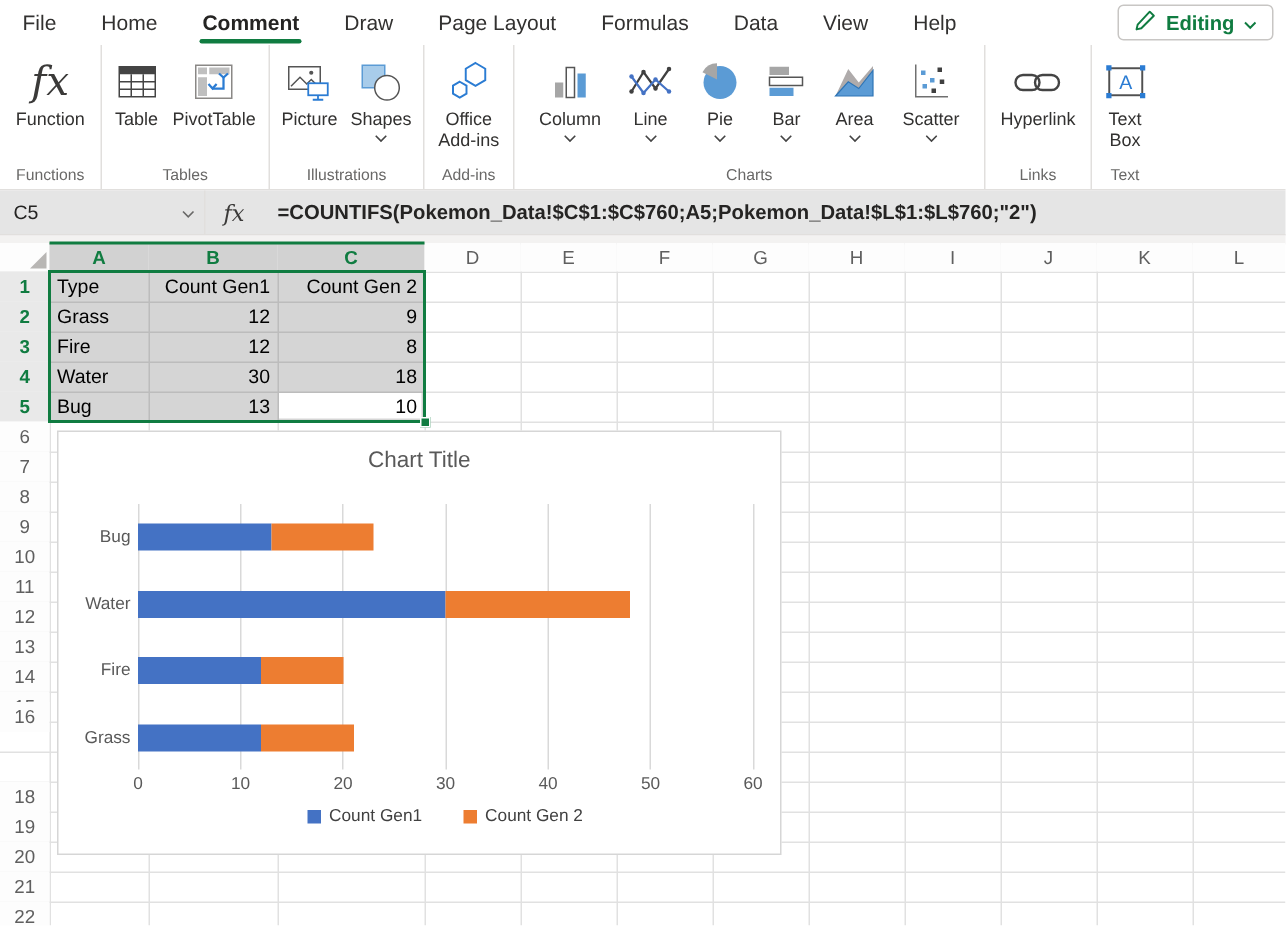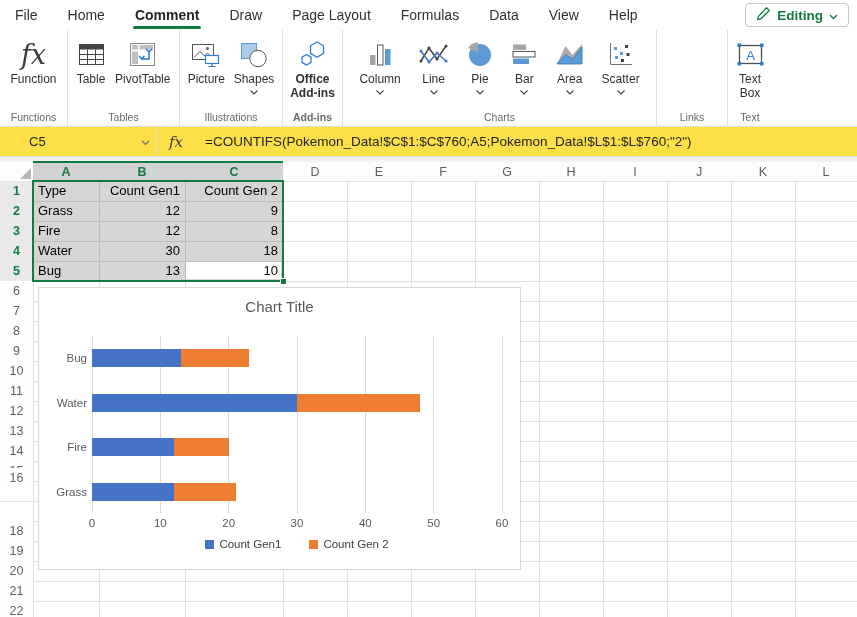--- a/index.html
+++ b/index.html
@@ -28,29 +28,29 @@
   .rbtns{display:flex;justify-content:space-evenly;align-items:flex-start;width:100%;}
   .rbtn{display:flex;flex-direction:column;align-items:center;padding:0 1px;cursor:pointer;}
   .rbtn .ic{height:37px;display:flex;align-items:center;justify-content:center;}
   .rbtn .lbl{font-size:12px;color:#323130;text-align:center;line-height:1.15;max-width:66px;}
   .rbtn .chev{margin-top:3px;line-height:0;}
   .glabel{position:absolute;bottom:3px;left:0;right:0;text-align:center;font-size:10.5px;color:#696867;}
   .fxg{font-family:"DejaVu Serif","Liberation Serif",serif;font-style:italic;font-size:27px;
        color:#3b3a39;line-height:1;}
 
   
-  .formulabar{position:absolute;left:0;top:127px;width:857px;height:30px;background:#fde047;
-       display:flex;align-items:stretch;border-bottom:1px solid #E1DFDD;box-sizing:border-box;padding-left:20px;}
+  .formulabar{position:absolute;left:0;top:127px;width:857px;height:30px;background:#e5e5e5;
+       display:flex;align-items:stretch;border-bottom:1px solid #E1DFDD;box-sizing:border-box;}
   .namebox{width:137px;box-sizing:border-box;display:flex;align-items:center;
        justify-content:space-between;padding:0 6px 0 9px;border-right:1px solid #E1DFDD;
        font-size:13px;color:#252423;cursor:pointer;}
   .fxbtn{width:38px;display:flex;align-items:center;justify-content:center;cursor:pointer;}
   .fxg2{font-family:"DejaVu Serif","Liberation Serif",serif;font-style:italic;font-size:15px;color:#3b3a39;}
   .formulatext{flex:1;display:flex;align-items:center;font-size:13.5px;color:#252423;
-       padding-left:10px;white-space:nowrap;overflow:hidden;}
+       padding-left:10px;white-space:nowrap;overflow:hidden;font-weight:bold;}
   .prestrip{position:absolute;left:0;top:157px;width:857px;height:5px;background:#F3F2F1;}
 
   
   .sheet{position:absolute;left:0;top:0;width:857px;height:617px;overflow:hidden;}
   .colh,.rowh{position:absolute;display:flex;align-items:center;justify-content:center;
        font-size:12.5px;color:#5F5F5F;background:#FDFDFD;box-sizing:border-box;}
   .colh.sel,.rowh.sel{background:#D2D2D2;color:#107C41;font-weight:700;}
   .rowh.sel{background:#E9E9E9;}
   .corner{position:absolute;background:#FDFDFD;box-sizing:border-box;}
   .corner .tri{position:absolute;right:2px;bottom:2px;width:0;height:0;
@@ -168,21 +168,21 @@
               </svg>
             </span>
             <span class="lbl">Shapes</span>
             <span class="chev"><svg width="8" height="5" viewBox="0 0 8 5">
                 <path d="M0.5 0.5l3.5 3.5 3.5-3.5" fill="none" stroke="#444" stroke-width="1.1"></path>
               </svg></span>
           </div>
         </div>
         <div class="glabel">Illustrations</div>
       </div>
-      <div class="rgroup" style="flex: 0 0 60px; font-weight: bold;">
+      <div class="rgroup" style="flex: 0 0 60px;">
         <div class="rbtns">
           <div class="rbtn">
             <span class="ic">
               <svg width="31" height="31" viewBox="0 0 31 31">
                 <polygon points="20,3 26.5,6.8 26.5,14.4 20,18.2 13.5,14.4 13.5,6.8" fill="none" stroke="#2b7cd3" stroke-width="1.3"></polygon>
                 <polygon points="9.5,15.5 14,18.1 14,23.4 9.5,26 5,23.4 5,18.1" fill="none" stroke="#2b7cd3" stroke-width="1.3"></polygon>
               </svg>
             </span>
             <span class="lbl">Office Add-ins</span>
           </div>
@@ -283,20 +283,31 @@
             </span>
             <span class="lbl">Scatter</span>
             <span class="chev"><svg width="8" height="5" viewBox="0 0 8 5">
                 <path d="M0.5 0.5l3.5 3.5 3.5-3.5" fill="none" stroke="#444" stroke-width="1.1"></path>
               </svg></span>
           </div>
         </div>
         <div class="glabel">Charts</div>
       </div>
       <div class="rgroup" style="flex: 0 0 71px;">
+        <div class="rbtns">
+          <div class="rbtn">
+            <span class="ic">
+              <svg width="33" height="22" viewBox="0 0 33 22">
+                <rect x="2" y="6" rx="5" ry="5" width="16" height="10" fill="none" stroke="#444" stroke-width="1.6"></rect>
+                <rect x="15" y="6" rx="5" ry="5" width="16" height="10" fill="none" stroke="#444" stroke-width="1.6"></rect>
+              </svg>
+            </span>
+            <span class="lbl">Hyperlink</span>
+          </div>
+        </div>
         <div class="glabel">Links</div>
       </div>
       <div class="rgroup" style="flex: 0 0 44px;">
         <div class="rbtns">
           <div class="rbtn">
             <span class="ic">
               <svg width="27" height="23" viewBox="0 0 27 23">
                 <rect x="2.5" y="2.5" width="22" height="18" fill="#fff" stroke="#505050" stroke-width="1.3"></rect>
                 <text x="13.5" y="16.5" font-size="13" fill="#2B7CD3" text-anchor="middle" font-family="Liberation Sans, sans-serif">A</text>
                 <g fill="#2B7CD3">

